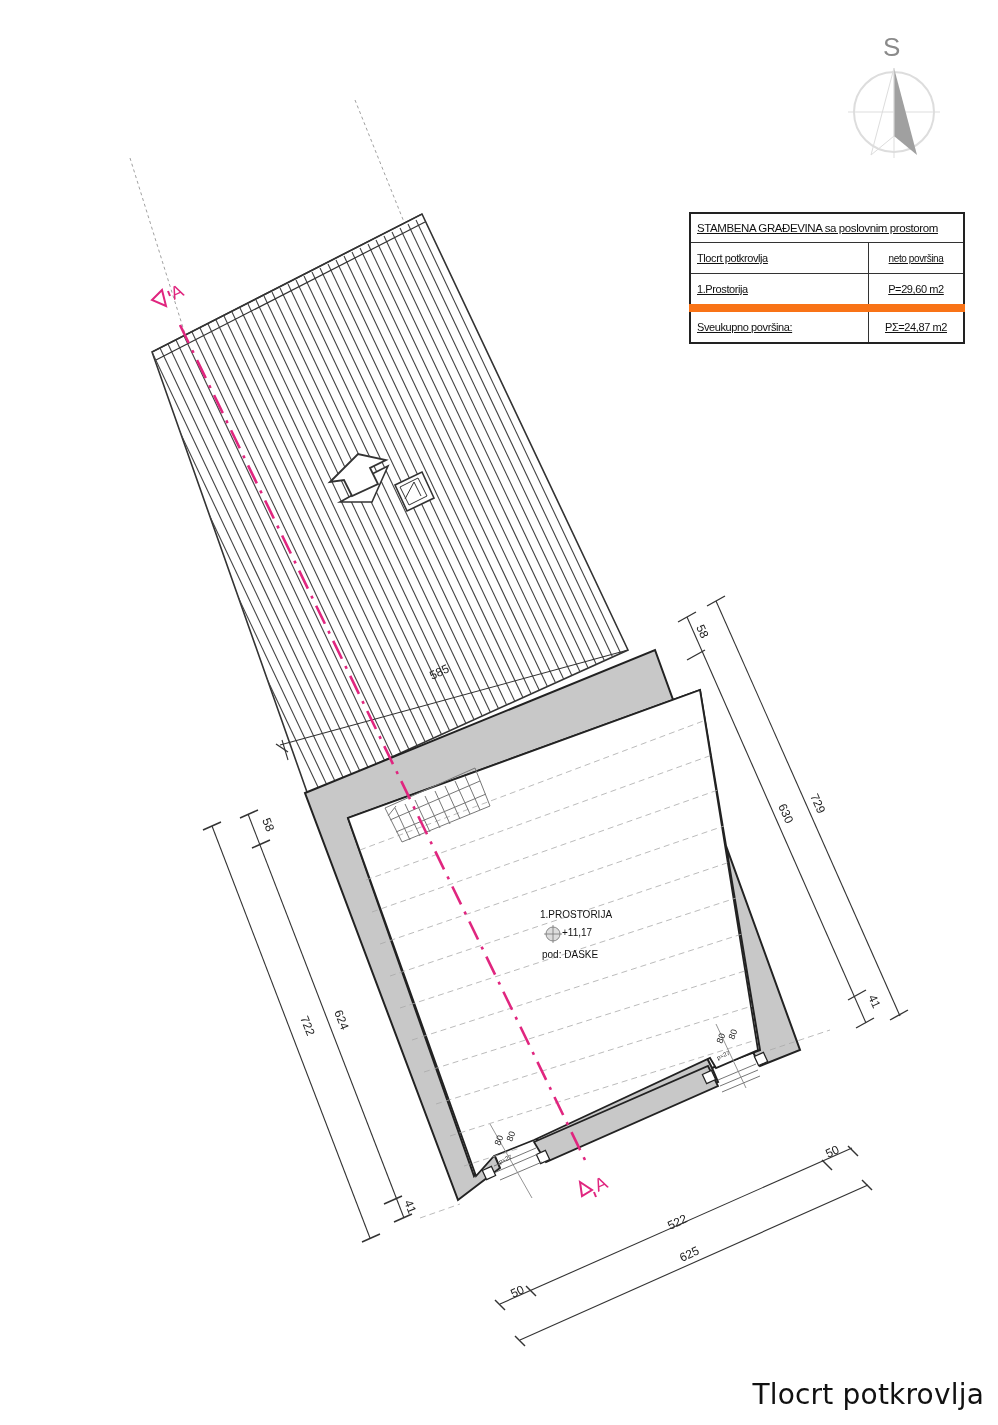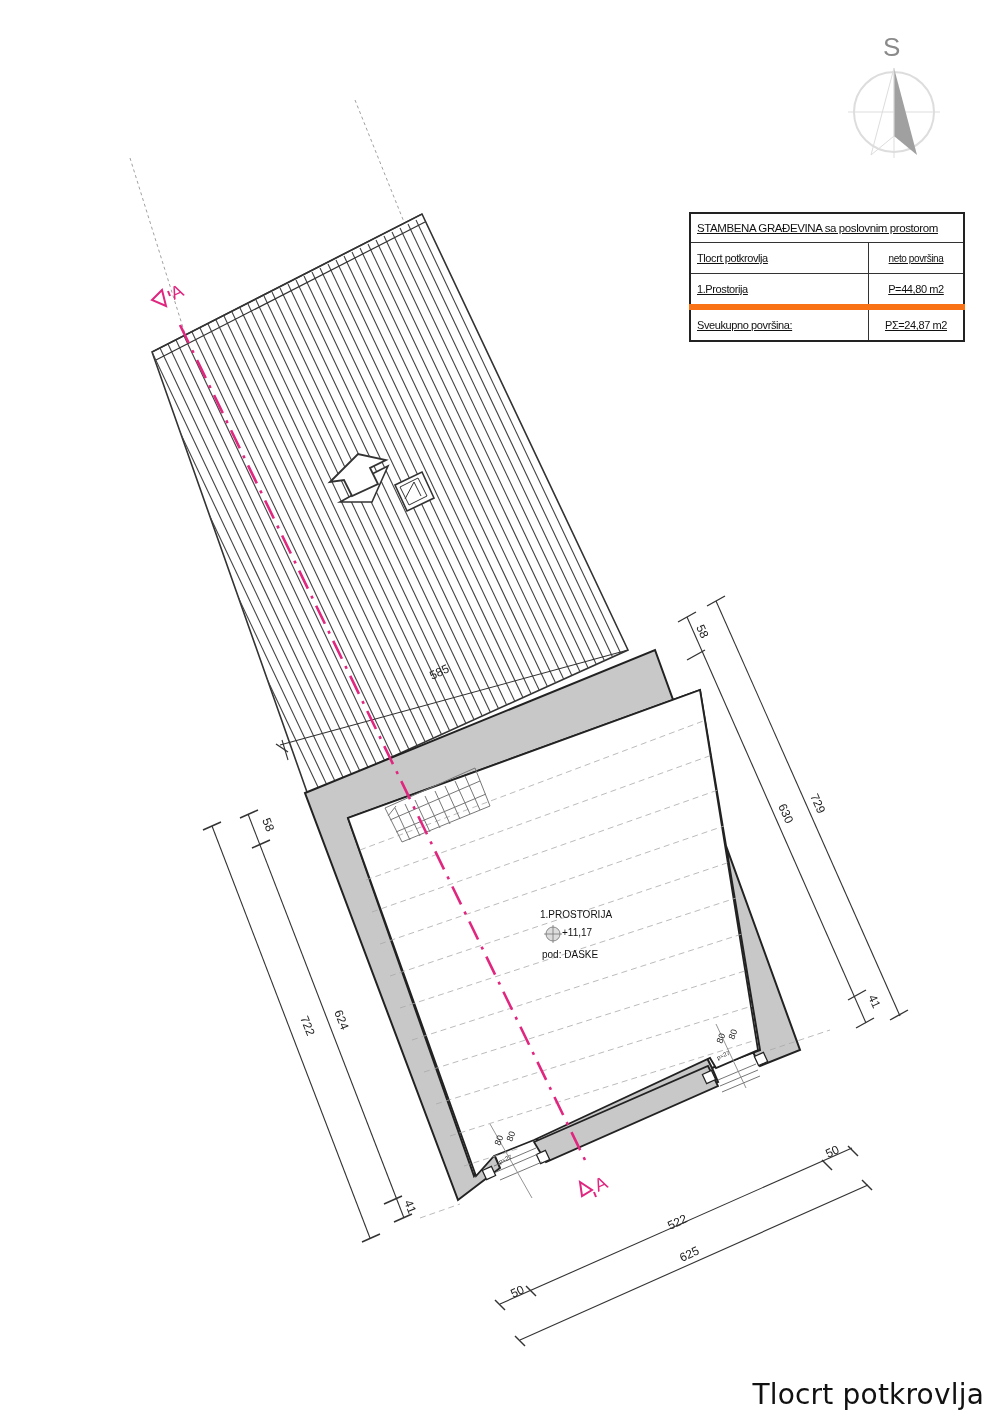--- a/index.html
+++ b/index.html
@@ -3,21 +3,21 @@
 <meta charset="utf-8">
 <style>
   html, body { margin: 0; padding: 0; background: #ffffff; }
   body { width: 998px; height: 1425px; position: relative; overflow: hidden; font-family: "Liberation Sans", sans-serif; }
   #drawing { position: absolute; left: 0; top: 0; width: 998px; height: 1425px; }
   .legend-table { position: absolute; left: 689px; top: 212px; width: 276px; border: 2px solid #222; border-collapse: collapse; font-family: "Liberation Sans", sans-serif; font-size: 11px; color: #111; background: #fff; letter-spacing: -0.4px; text-decoration: underline; }
   .legend-table td { border: 1px solid #333; padding: 0 6px; height: 30px; }
   .legend-table td.title { height: 28px; font-size: 11.5px; }
   .legend-table td.val { text-align: center; width: 82px; margin-left: 34px; }
   .legend-table td.val.small { font-size: 10px; }
-  .legend-table tr.total td { border-top: 6px solid #f97316; }
+  .legend-table tr.total td { border-top: 8px solid #f97316; }
   .sheet-title { position: absolute; right: 14px; top: 1378px; font-family: "DejaVu Sans", sans-serif; font-size: 28px; color: #111; letter-spacing: 0.2px; }
   svg text { font-family: "Liberation Sans", sans-serif; }
 </style>
 </head>
 <body>
 
 <svg id="drawing" viewBox="0 0 998 1425" xmlns="http://www.w3.org/2000/svg">
   <defs>
     <clipPath id="roofClip">
       <polygon points="152,352 422,214 628,650 308,795"></polygon>
@@ -247,21 +247,21 @@
   <tbody>
       <tr>
     <td class="title" colspan="2"><span>STAMBENA GRAĐEVINA</span><span> sa poslovnim prostorom</span></td>
   </tr>
   <tr>
     <td>Tlocrt potkrovlja</td>
     <td class="val small">neto površina</td>
   </tr>
   <tr>
     <td>1.Prostorija</td>
-    <td class="val">P=44,80 m2</td>
+    <td class="val">P=29,60 m2</td>
   </tr>
   <tr class="total">
     <td>Sveukupno površina:</td>
     <td class="val">PΣ=24,87 m2</td>
   </tr>
 </tbody>
   </table>
 
 <div class="sheet-title">Tlocrt potkrovlja</div>
 

